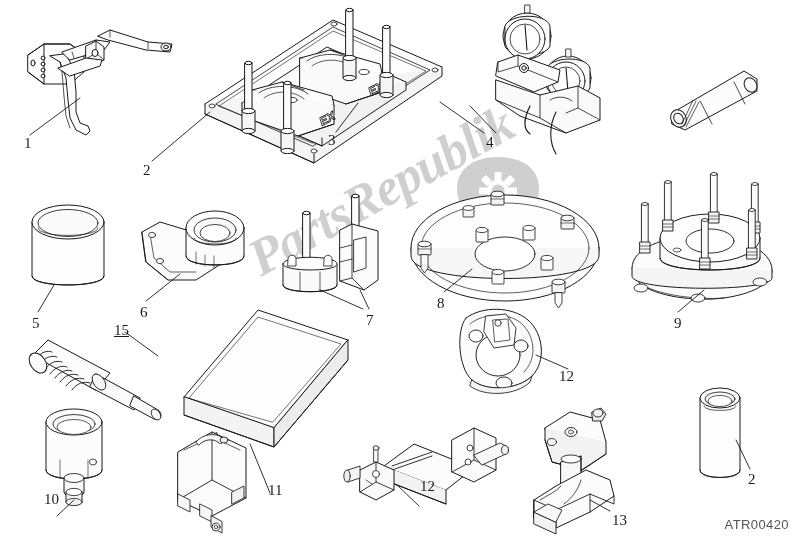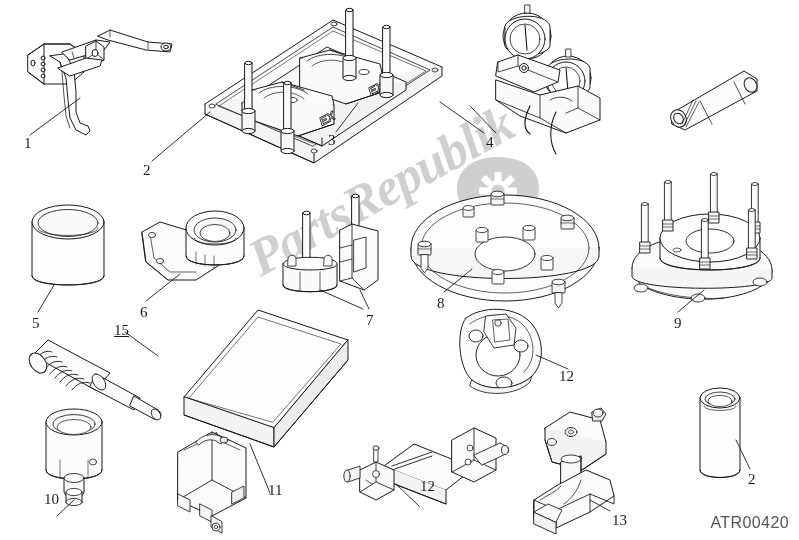--- a/index.html
+++ b/index.html
@@ -30,21 +30,21 @@
     color: #1a1a1a;
     line-height: 1;
     user-select: none;
     white-space: nowrap;
   }
   #drawing-code {
     position: absolute;
     right: 10px;
     bottom: 8px;
     font-family: "Liberation Sans", sans-serif;
-    font-size: 16px;
+    font-size: 13px;
     letter-spacing: 0.4px;
     color: #555555;
   }
   .wm-text {
     position: absolute;
     left: 238px;
     top: 236px;
     transform: rotate(-29deg);
     transform-origin: 0 0;
     font-family: "Liberation Serif", serif;

